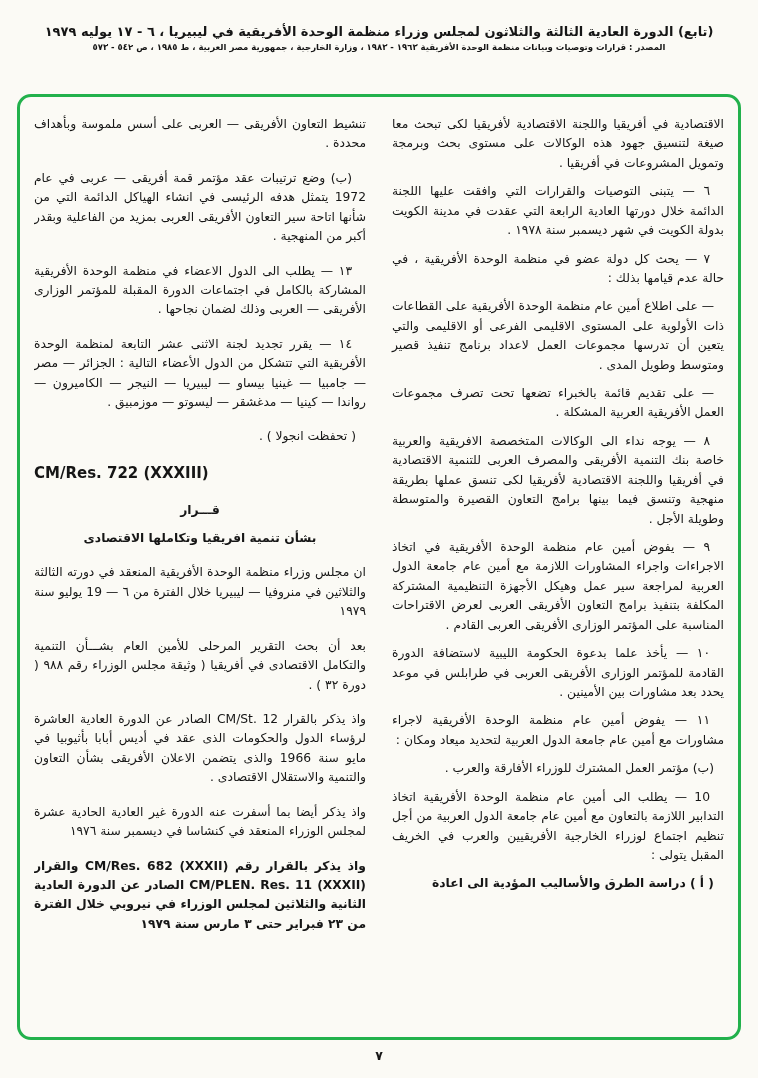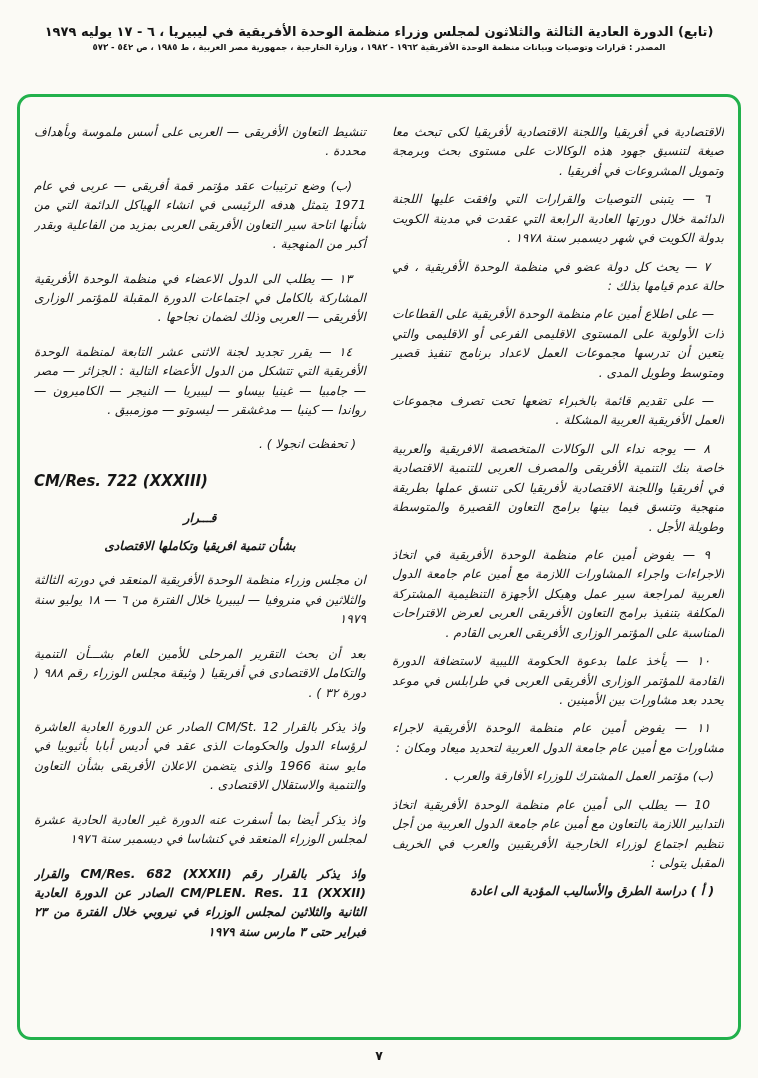--- a/index.html
+++ b/index.html
@@ -46,22 +46,21 @@
     gap: 26px;
     height: 100%;
     overflow: hidden;
   }
   .col { flex: 1; min-width: 0; }
   .para {
     direction: rtl;
     text-align: justify;
     font-size: 12.3px;
     line-height: 1.58;
-    margin: 8px 0 9px;
-    font-style: italic;
+    margin: 0 0 9px;
   }
   .para.num { text-indent: 14px; }
   .para.sub { text-indent: 10px; }
   .para.center { text-align: center; text-indent: 0; }
   .para.bold { font-weight: bold; }
   .para.gap-top { margin-top: 15px; }
   .para.latin {
     direction: ltr;
     text-align: left;
     font-weight: bold;
@@ -96,28 +95,28 @@
         <p class="para num">٨ — يوجه نداء الى الوكالات المتخصصة الافريقية والعربية خاصة بنك التنمية الأفريقى والمصرف العربى للتنمية الاقتصادية في أفريقيا واللجنة الاقتصادية لأفريقيا لكى تنسق عملها بطريقة منهجية وتنسق فيما بينها برامج التعاون القصيرة والمتوسطة وطويلة الأجل .</p>
         <p class="para num">٩ — يفوض أمين عام منظمة الوحدة الأفريقية في اتخاذ الاجراءات واجراء المشاورات اللازمة مع أمين عام جامعة الدول العربية لمراجعة سير عمل وهيكل الأجهزة التنظيمية المشتركة المكلفة بتنفيذ برامج التعاون الأفريقى العربى لعرض الاقتراحات المناسبة على المؤتمر الوزارى الأفريقى العربى القادم .</p>
         <p class="para num">١٠ — يأخذ علما بدعوة الحكومة الليبية لاستضافة الدورة القادمة للمؤتمر الوزارى الأفريقى العربى في طرابلس في موعد يحدد بعد مشاورات بين الأمينين .</p>
         <p class="para num">١١ — يفوض أمين عام منظمة الوحدة الأفريقية لاجراء مشاورات مع أمين عام جامعة الدول العربية لتحديد ميعاد ومكان :</p>
         <p class="para sub">(ب) مؤتمر العمل المشترك للوزراء الأفارقة والعرب .</p>
         <p class="para num">10 — يطلب الى أمين عام منظمة الوحدة الأفريقية اتخاذ التدابير اللازمة بالتعاون مع أمين عام جامعة الدول العربية من أجل تنظيم اجتماع لوزراء الخارجية الأفريقيين والعرب في الخريف المقبل يتولى :</p>
         <p class="para bold sub">( أ ) دراسة الطرق والأساليب المؤدية الى اعادة</p>
       </div>
     <div class="col">
         <p class="para">تنشيط التعاون الأفريقى — العربى على أسس ملموسة وبأهداف محددة .</p>
-        <p class="para num gap-top">(ب) وضع ترتيبات عقد مؤتمر قمة أفريقى — عربى في عام 1971 يتمثل هدفه الرئيسى في انشاء الهياكل الدائمة التي من شأنها اتاحة سير التعاون الأفريقى العربى بمزيد من الفاعلية وبقدر أكبر من المنهجية .</p>
+        <p class="para num gap-top">(ب) وضع ترتيبات عقد مؤتمر قمة أفريقى — عربى في عام 1972 يتمثل هدفه الرئيسى في انشاء الهياكل الدائمة التي من شأنها اتاحة سير التعاون الأفريقى العربى بمزيد من الفاعلية وبقدر أكبر من المنهجية .</p>
         <p class="para num gap-top">١٣ — يطلب الى الدول الاعضاء في منظمة الوحدة الأفريقية المشاركة بالكامل في اجتماعات الدورة المقبلة للمؤتمر الوزارى الأفريقى — العربى وذلك لضمان نجاحها .</p>
         <p class="para num gap-top">١٤ — يقرر تجديد لجنة الاثنى عشر التابعة لمنظمة الوحدة الأفريقية التي تتشكل من الدول الأعضاء التالية : الجزائر — مصر — جامبيا — غينيا بيساو — ليبيريا — النيجر — الكاميرون — رواندا — كينيا — مدغشقر — ليسوتو — موزمبيق .</p>
         <p class="para sub gap-top">( تحفظت انجولا ) .</p>
         <p class="para latin gap-top">CM/Res. 722 (XXXIII)</p>
         <p class="para center bold gap-top">قـــرار</p>
         <p class="para center bold">بشأن تنمية افريقيا وتكاملها الاقتصادى</p>
-        <p class="para gap-top">ان مجلس وزراء منظمة الوحدة الأفريقية المنعقد في دورته الثالثة والثلاثين في منروفيا — ليبيريا خلال الفترة من ٦ — ١٨ يوليو سنة ١٩٧٩</p>
+        <p class="para gap-top">ان مجلس وزراء منظمة الوحدة الأفريقية المنعقد في دورته الثالثة والثلاثين في منروفيا — ليبيريا خلال الفترة من ٦ — 19 يوليو سنة ١٩٧٩</p>
         <p class="para gap-top">بعد أن بحث التقرير المرحلى للأمين العام بشـــأن التنمية والتكامل الاقتصادى في أفريقيا ( وثيقة مجلس الوزراء رقم ٩٨٨ ( دورة ٣٢ ) .</p>
         <p class="para gap-top">واذ يذكر بالقرار CM/St. 12 الصادر عن الدورة العادية العاشرة لرؤساء الدول والحكومات الذى عقد في أديس أبابا بأثيوبيا في مايو سنة 1966 والذى يتضمن الاعلان الأفريقى بشأن التعاون والتنمية والاستقلال الاقتصادى .</p>
         <p class="para gap-top">واذ يذكر أيضا بما أسفرت عنه الدورة غير العادية الحادية عشرة لمجلس الوزراء المنعقد في كنشاسا في ديسمبر سنة ١٩٧٦</p>
         <p class="para bold gap-top">واذ يذكر بالقرار رقم CM/Res. 682 (XXXII) والقرار CM/PLEN. Res. 11 (XXXII) الصادر عن الدورة العادية الثانية والثلاثين لمجلس الوزراء في نيروبي خلال الفترة من ٢٣ فبراير حتى ٣ مارس سنة ١٩٧٩</p>
       </div>
   </div>
 </div>
 
 <div class="footer">٧</div>
 

